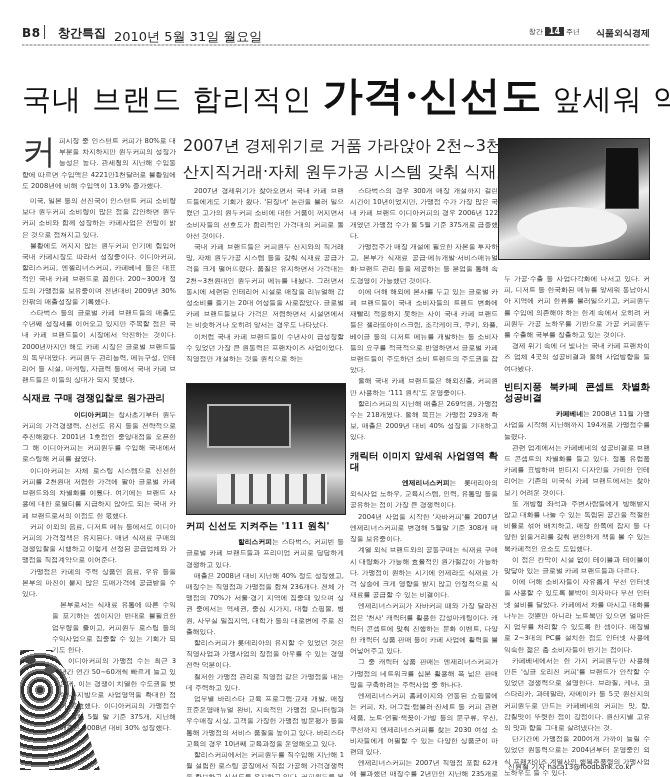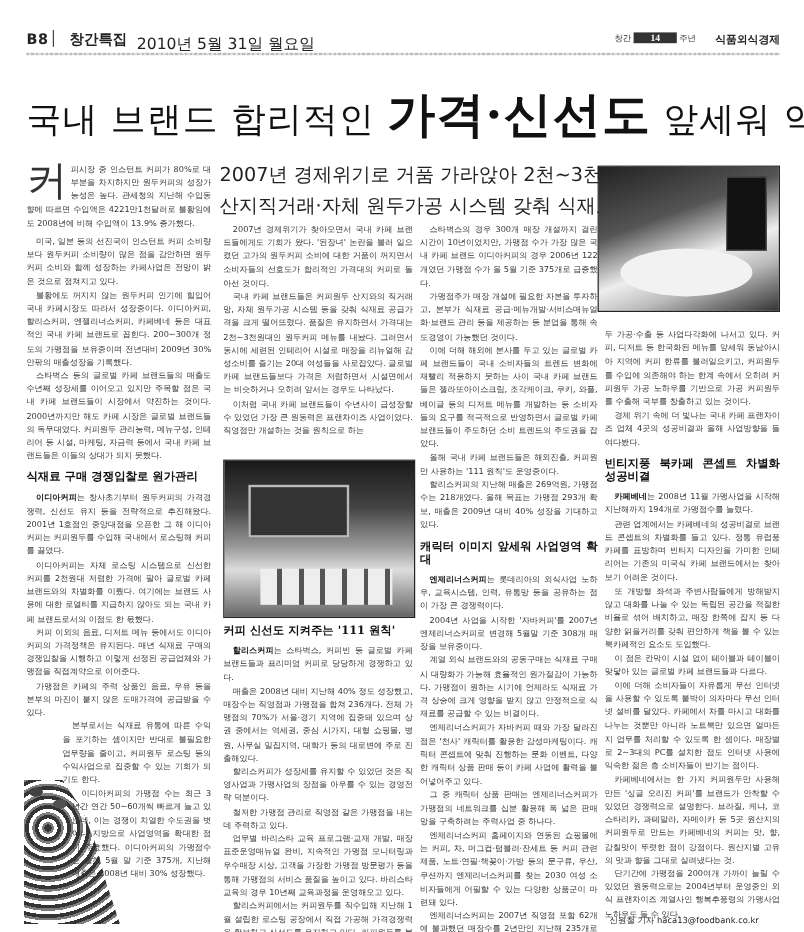--- a/index.html
+++ b/index.html
@@ -5,33 +5,33 @@
   html, body { margin:0; padding:0; background:#fff; }
   body { width:670px; height:777px; overflow:hidden; position:relative;
          font-family:"DejaVu Sans", sans-serif; color:#222; }
   .abs { position:absolute; }
   .masthead { left:22px; top:22px; width:628px; height:24px; }
   .page-no { position:absolute; left:0; top:4px; font-weight:bold; font-size:12px; letter-spacing:0.5px; }
   .page-sep { position:absolute; left:22px; top:3px; width:1px; height:14px; background:#444; }
   .section-name { position:absolute; left:36px; top:3px; font-weight:bold; font-size:12px; }
   .issue-date { position:absolute; left:92px; top:6px; font-size:13px; }
   .anniv { position:absolute; right:70px; top:5px; font-size:7px; color:#333; }
-  .anniv b { display:inline-block; background:#333; color:#fff; padding:0 14px; font-size:8px; margin:0 2px;font-family:Liberation Serif, serif; }
+  .anniv b { display:inline-block; background:#333; color:#fff; padding:0 4px; font-size:8px; margin:0 2px; }
   .paper-name { position:absolute; right:0; top:5px; font-size:9px; font-weight:bold; }
   .rule { position:absolute; left:22px; top:44px; width:628px; height:2px;
           background:repeating-linear-gradient(90deg,#bbb 0 2px,#ddd 2px 4px); }
   .headline { left:22px; top:68px; width:628px; font-family:"DejaVu Serif", serif;
               font-size:29px; letter-spacing:1px; white-space:nowrap; color:#111; }
   .headline .big { font-size:40px; font-weight:bold; }
   .subhead { left:183px; font-size:16px; color:#222; white-space:nowrap; }
   .col { position:absolute; font-size:6.8px; line-height:11.2px; text-align:justify; color:#333; }
   .col p { margin:0; text-indent:8px; }
   .col p.noindent { text-indent:0; }
   .col h3 { font-family:"DejaVu Serif", serif; font-size:9.5px; margin:6px 0 6px; font-weight:bold; color:#111; }
-  .col b { color:#111; }
+  .col b { color:#111;margin-left:44px; }
   .dropcap { float:left; font-family:"DejaVu Serif", serif; font-size:34px; line-height:30px; margin:0 3px 0 0; }
   .photo { position:absolute; background:#333; border:1px solid #222; overflow:hidden; }
   .beans { position:absolute; left:20px; top:650px; width:80px; height:120px;
     background:
       radial-gradient(ellipse 6px 4px at 10px 10px,#222 90%,transparent),
       radial-gradient(ellipse 6px 4px at 30px 20px,#333 90%,transparent),
       repeating-radial-gradient(circle at 20px 40px,#111 0 3px,#666 3px 5px,#fff 5px 8px);
     opacity:0.85; clip-path:polygon(0 0,40% 0,60% 20%,75% 45%,85% 70%,100% 100%,0 100%); }
   .byline { left:508px; top:762px; font-size:7px; color:#222; white-space:nowrap; }
 </style>
@@ -85,21 +85,21 @@
 
 <div class="col" style="left:186px;top:186px;width:158px;">
   <p>2007년 경제위기가 찾아오면서 국내 카페 브랜드들에게도 기회가 왔다. '된장녀' 논란을 불러 일으켰던 고가의 원두커피 소비에 대한 거품이 꺼지면서 소비자들의 선호도가 합리적인 가격대의 커피로 돌아선 것이다.</p>
   <p>국내 카페 브랜드들은 커피원두 산지와의 직거래망, 자체 원두가공 시스템 등을 갖춰 식재료 공급가격을 크게 떨어뜨렸다. 품질은 유지하면서 가격대는 2천~3천원대인 원두커피 메뉴를 내놨다. 그러면서 동시에 세련된 인테리어 시설로 매장을 리뉴얼해 감성소비를 즐기는 20대 여성들을 사로잡았다. 글로벌 카페 브랜드들보다 가격은 저렴하면서 시설면에서는 비슷하거나 오히려 앞서는 경우도 나타났다.</p>
   <p>이처럼 국내 카페 브랜드들이 수년사이 급성장할 수 있었던 가장 큰 원동력은 프랜차이즈 사업이었다. 직영점만 개설하는 것을 원칙으로 하는</p>
 </div>
 <div class="col" style="left:186px;top:516px;width:158px;">
   <h3 style="margin-top:4px;">커피 신선도 지켜주는 '111 원칙'</h3>
   <p><b>할리스커피</b><span>는 스타벅스, 커피빈 등 글로벌 카페 브랜드들과 프리미엄 커피로 당당하게 경쟁하고 있다.</span></p>
   <p>매출은 2008년 대비 지난해 40% 정도 성장했고, 매장수는 직영점과 가맹점을 합쳐 236개다. 전체 가맹점의 70%가 서울·경기 지역에 집중돼 있으며 상권 중에서는 역세권, 중심 시가지, 대형 쇼핑몰, 병원, 사무실 밀집지역, 대학가 등의 대로변에 주로 진출해있다.</p>
-  <p>할리스커피가 성장세를 유지할 수 있었던 것은 직영사업과 가맹사업의 장점을 아우를 수 있는 경영전략 덕분이다.</p>
+  <p>할리스커피가 롯데리아의 유지할 수 있었던 것은 직영사업과 가맹사업의 장점을 아우를 수 있는 경영전략 덕분이다.</p>
   <p>철저한 가맹점 관리로 직영점 같은 가맹점을 내는 데 주력하고 있다.</p>
   <p>업무별 바리스타 교육 프로그램·교재 개발, 매장표준운영매뉴얼 완비, 지속적인 가맹점 모니터링과 우수매장 시상, 고객을 가장한 가맹점 방문평가 등을 통해 가맹점의 서비스 품질을 높이고 있다. 바리스타 교육의 경우 10년째 교육과정을 운영해오고 있다.</p>
   <p>할리스커피에서는 커피원두를 직수입해 지난해 1월 설립한 로스팅 공장에서 직접 가공해 가격경쟁력을 확보하고 신선도를 유지하고 있다. 커피원두를 볶은 후 1개월 이내, 진공포장을 뜯은 후 1주일, 분쇄 후 1시간 이내의 신선한 원두</p>
 </div>
 
 <div class="col" style="left:350px;top:186px;width:148px;">
   <p>스타벅스의 경우 300개 매장 개설까지 걸린 시간이 10년이었지만, 가맹점 수가 가장 많은 국내 카페 브랜드 이디아커피의 경우 2006년 122개였던 가맹점 수가 올 5월 기준 375개로 급증했다.</p>
   <p>가맹점주가 매장 개설에 필요한 자본을 투자하고, 본부가 식재료 공급·메뉴개발·서비스매뉴얼화·브랜드 관리 등을 제공하는 등 분업을 통해 속도경영이 가능했던 것이다.</p>
   <p>이에 더해 해외에 본사를 두고 있는 글로벌 카페 브랜드들이 국내 소비자들의 트렌드 변화에 재빨리 적응하지 못하는 사이 국내 카페 브랜드들은 젤라또아이스크림, 조각케이크, 쿠키, 와플, 베이글 등의 디저트 메뉴를 개발하는 등 소비자들의 요구를 적극적으로 반영하면서 글로벌 카페 브랜드들이 주도하던 소비 트렌드의 주도권을 잡았다.</p>
   <p>올해 국내 카페 브랜드들은 해외진출, 커피원만 사용하는 '111 원칙'도 운영중이다.</p>

